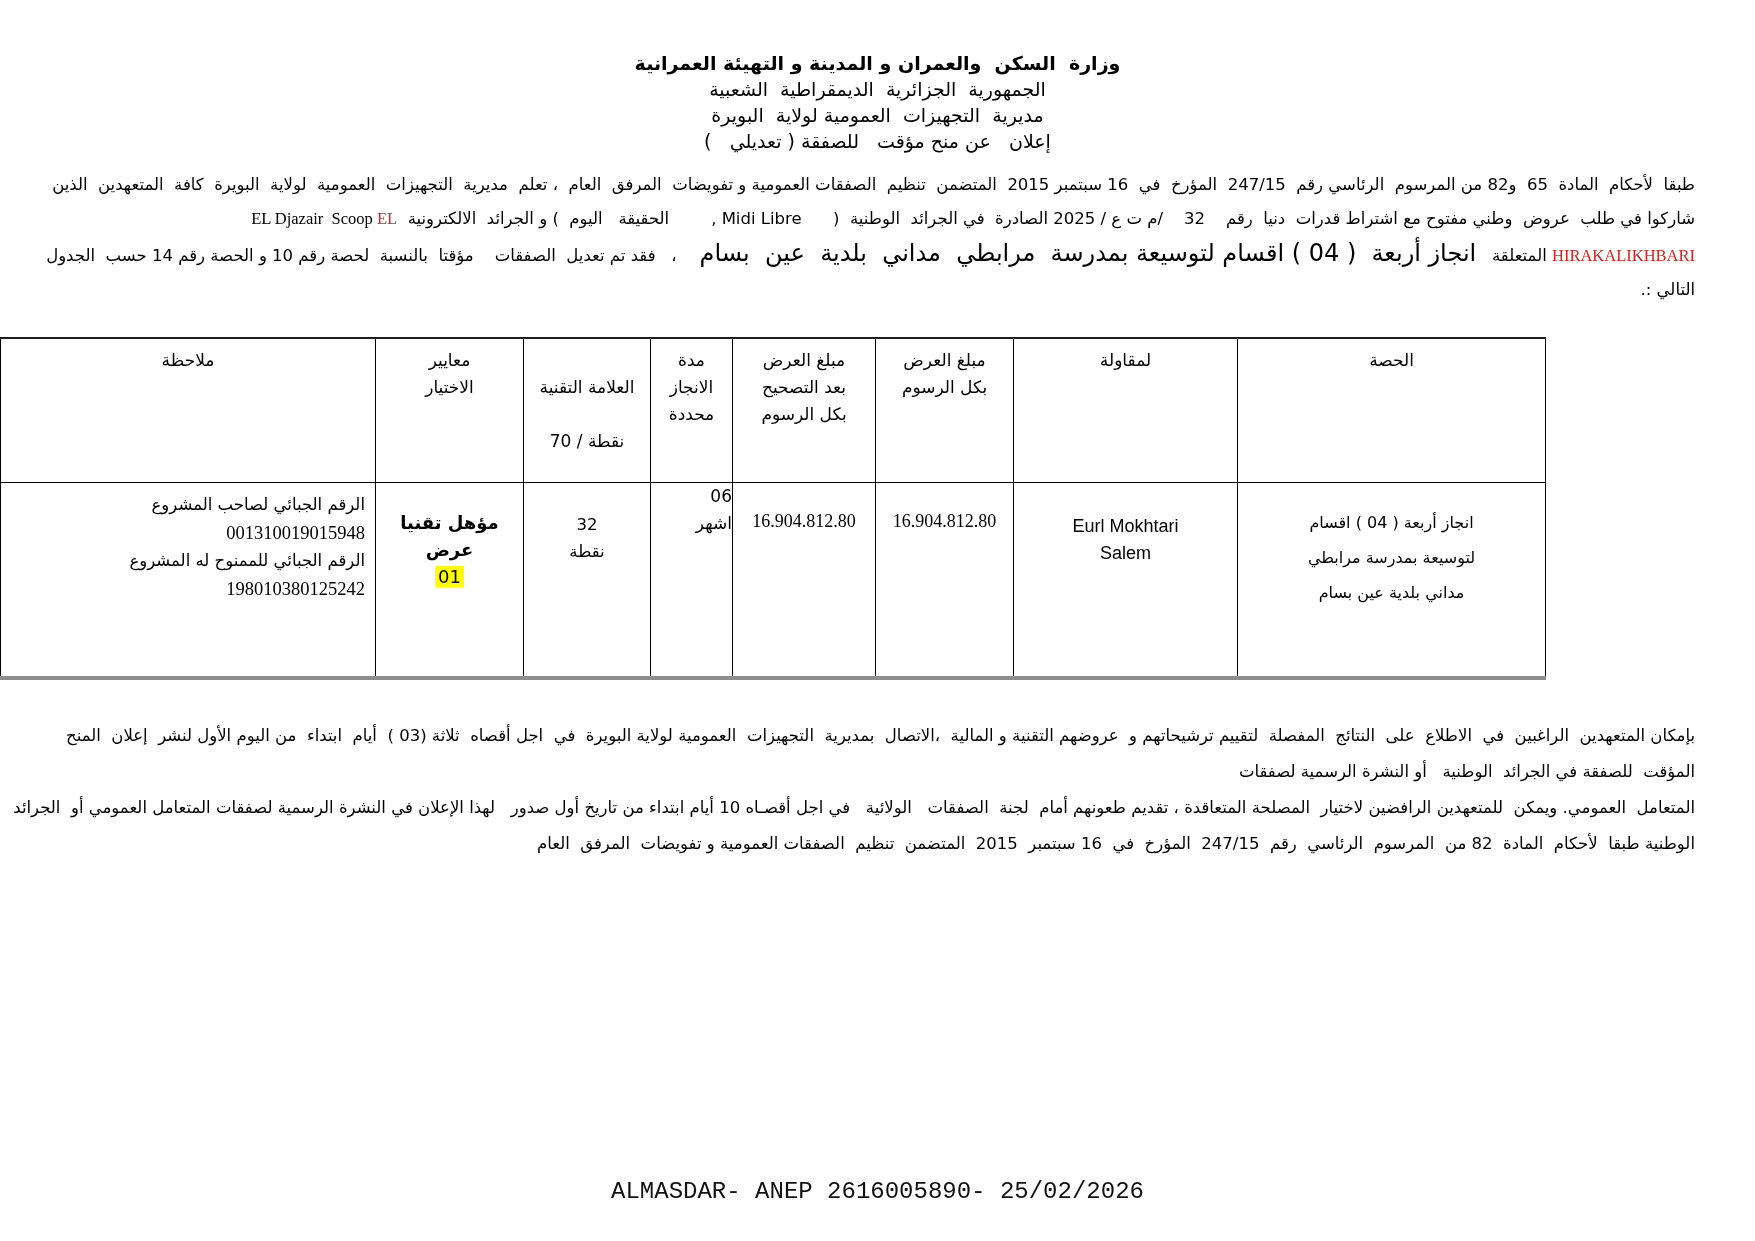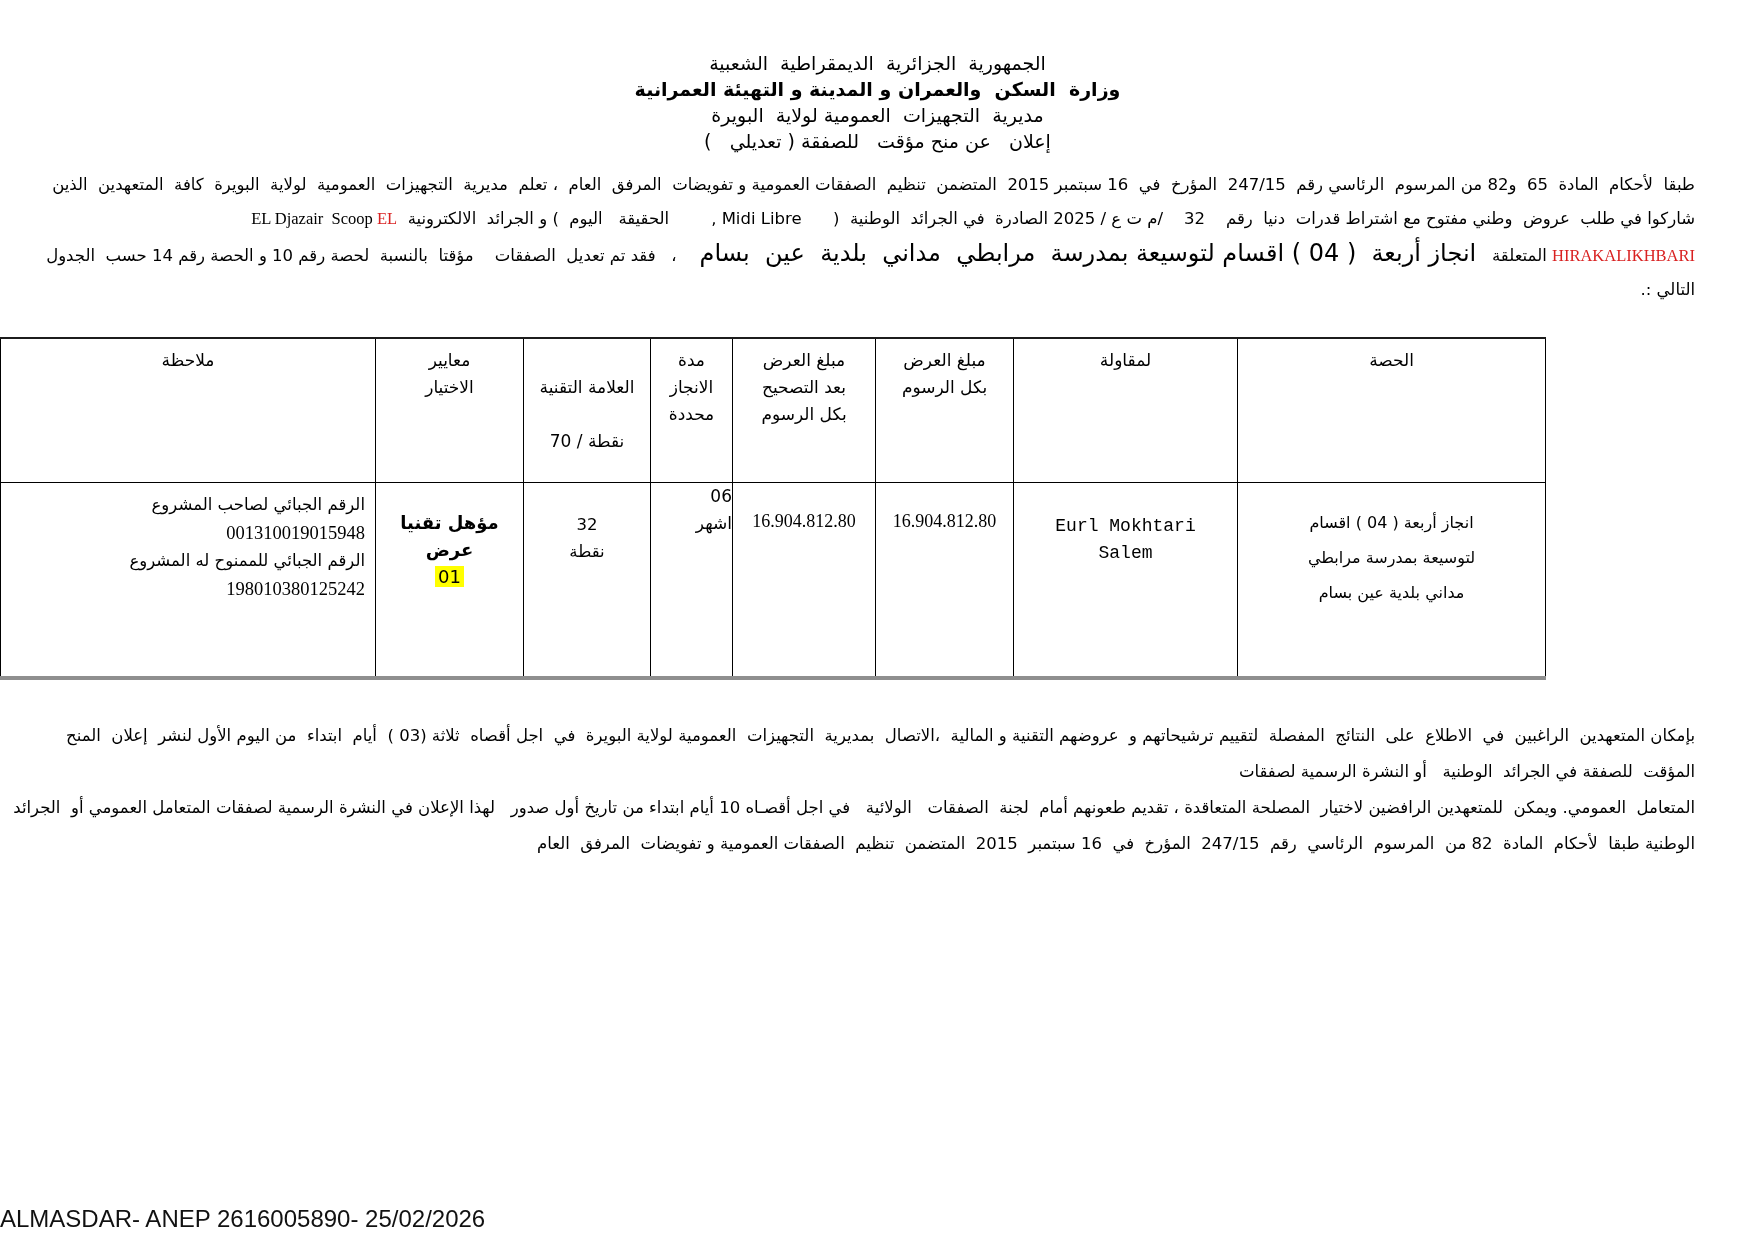--- a/index.html
+++ b/index.html
@@ -54,21 +54,21 @@
     padding-top: 8px;
     text-align: center;
     font-size: 17px;
     line-height: 27px;
     white-space: pre-line;
   }
   table.main td { height: 195px; }
   .th-ltr-line { direction: ltr; }
 
   td.c-lot     { font-size: 16px; line-height: 35px; text-align: center; padding-top: 22px; white-space: pre-line; }
-  td.c-contr   { font-family: Liberation Mono, monospace; font-size: 18px; line-height: 27px; text-align: center; padding-top: 30px; white-space: pre-line; direction: ltr; }
+  td.c-contr   { font-family: Liberation Sans, sans-serif; font-size: 18px; line-height: 27px; text-align: center; padding-top: 30px; white-space: pre-line; direction: ltr; }
   td.c-amount  { font-family: "Liberation Serif", "DejaVu Serif", serif; font-size: 18px; text-align: center; padding-top: 28px; direction: ltr; }
   td.c-amountc { font-family: "Liberation Serif", "DejaVu Serif", serif; font-size: 18px; font-weight: bold; text-align: center; padding-top: 28px; direction: ltr; }
   td.c-dur     { font-size: 17px; line-height: 27px; text-align: right; white-space: pre-line; }
   td.c-score   { font-size: 16.5px; line-height: 27px; text-align: center; padding-top: 28px; white-space: pre-line; }
   td.c-crit    { font-size: 18px; line-height: 27px; text-align: center; padding-top: 26px; }
   td.c-crit .crit-bold { font-weight: bold; white-space: pre-line; }
   .hl-yellow { background: #ffff00; padding: 0 3px; }
   td.c-note   { font-size: 16.5px; line-height: 28px; text-align: right; padding: 8px 10px 0 4px; }
   td.c-note .num { font-family: "Liberation Serif", "DejaVu Serif", serif; font-size: 18.5px; direction: ltr; }
 
@@ -78,35 +78,36 @@
     direction: rtl;
     text-align: right;
     font-size: 16.5px;
   }
   .closing .cline { line-height: 36px; white-space: pre; }
   .closing .cline.center { text-align: right; }
 
   
   .footer {
     position: absolute;
-    left: 0; right: 0; bottom: 8px;
+    left: 0; right: 0; bottom: 36px;
+    text-align: center;
     direction: ltr;
-    font-family: Liberation Sans, sans-serif;
+    font-family: Liberation Mono, monospace;
     font-size: 24px;
     color: #111;
   }
 </style>
 </head>
 <body>
 
 <div class="doc">
 
   <div class="header-block">
+    <div class="hline ministry">وزارة  السكن  والعمران و المدينة و التهيئة العمرانية</div>
     <div class="hline">الجمهورية  الجزائرية  الديمقراطية  الشعبية</div>
-    <div class="hline ministry">وزارة  السكن  والعمران و المدينة و التهيئة العمرانية</div>
     <div class="hline"><span>مديرية  </span><span class="italic">التجهيزات  العمومية</span><span> لولاية  البويرة</span></div>
     <div class="hline">إعلان   عن منح مؤقت   للصفقة ( تعديلي   )</div>
   </div>
 
   <div class="intro">
     <div class="iline">طبقا  لأحكام  المادة  65  و82 من المرسوم  الرئاسي رقم  247/15  المؤرخ  في  16 سبتمبر 2015  المتضمن  تنظيم  الصفقات العمومية و تفويضات  المرفق  العام  ، تعلم  مديرية  التجهيزات  العمومية  لولاية  البويرة  كافة  المتعهدين  الذين</div>
     <div class="iline"><span>شاركوا في طلب  عروض  وطني مفتوح مع اشتراط قدرات  دنيا  رقم    32    /م ت ع / 2025 الصادرة  في الجرائد  الوطنية  (      Midi Libre ,        الحقيقة   اليوم  ) و الجرائد  الالكترونية  </span><span class="latin-serif">EL Djazair  Scoop </span><span class="latin-serif red">EL</span></div>
     <div class="iline"><span class="latin-serif red">HIRAKALIKHBARI</span><span> المتعلقة   </span><span class="big-ar">انجاز أربعة  ( 04 ) اقسام لتوسيعة بمدرسة  مرابطي  مداني  بلدية  عين  بسام   </span><span>،   فقد تم تعديل  الصفقات    مؤقتا  بالنسبة  لحصة رقم 10 و الحصة رقم 14 حسب  الجدول</span></div>
     <div class="iline">التالي :.</div>
   </div>

